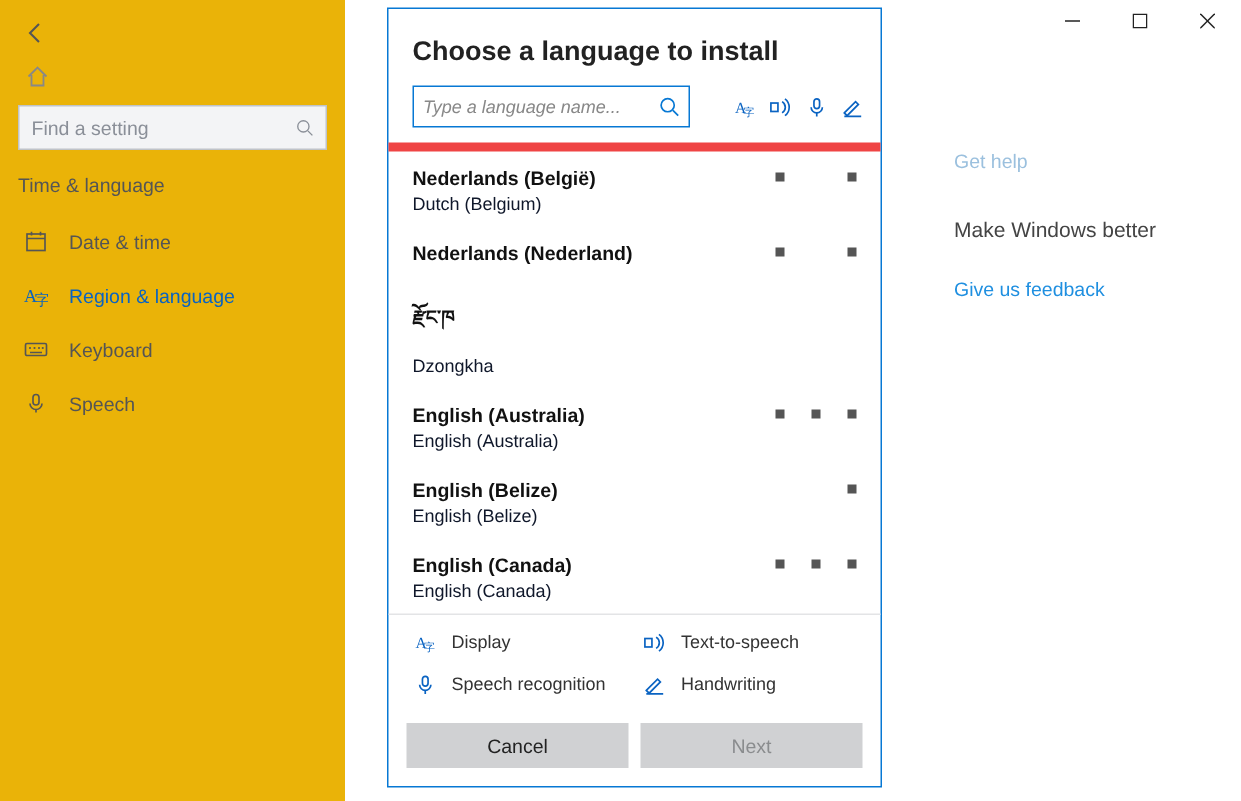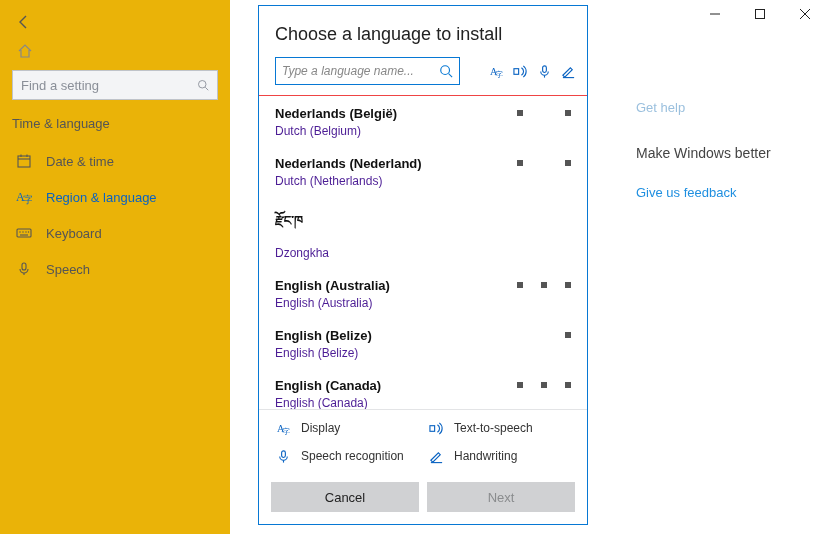--- a/index.html
+++ b/index.html
@@ -112,21 +112,21 @@
     height: 520px;
     border: 1px solid #0778d4;
     background: #fff;
     display:flex;
     flex-direction:column;
   }
   .dlg-title {
     padding: 18px 16px 12px 16px;
     font-size: 18px;
     color: #222;
-    font-weight: 400;
+    font-weight: 700;
   }
   .dlg-searchrow {
     padding: 0 14px 0 16px;
     display:flex;
     align-items:center;
     gap: 28px;
     justify-content: space-between;
   }
   .dlg-search {
     border: 1px solid #0778d4;
@@ -151,37 +151,37 @@
   }
   .f-icon {
     width:16px;height:16px;
     display:flex;align-items:center;justify-content:center;
     color:#0a63c2;
   }
   .f-icon svg { width:15px; height:15px; }
 
   .list-area {
     margin-top: 10px;
-    border-top: 1px solid #ef4444;
+    border-top: 6px solid #ef4444;
     flex:1;
     overflow:hidden;
   }
   .lang-item {
     padding: 10px 16px 8px 16px;
     position:relative;
   }
   .lang-native {
     font-size: 13px;
     color: #111;
     font-weight: 600;
     margin-bottom: 3px;
   }
   .lang-english {
     font-size: 12px;
-    color: #4c1d95;
+    color: #0f172a;
   }
   .lang-dots {
     position:absolute;
     right: 16px;
     top: 14px;
     display:flex;
     gap: 18px;
   }
   .dot {
     width:6px;height:6px;
@@ -360,21 +360,20 @@
         <div class="lang-native">Nederlands (België)</div>
         <div class="lang-english">Dutch (Belgium)</div>
         <div class="lang-dots">
           <div class="dot"></div>
           <div class="dot hidden"></div>
           <div class="dot"></div>
         </div>
       </div>
       <div class="lang-item">
         <div class="lang-native">Nederlands (Nederland)</div>
-        <div class="lang-english">Dutch (Netherlands)</div>
         <div class="lang-dots">
           <div class="dot"></div>
           <div class="dot hidden"></div>
           <div class="dot"></div>
         </div>
       </div>
       <div class="lang-item">
         <div class="lang-native">རྫོང་ཁ</div>
         <div class="lang-english">Dzongkha</div>
         <div class="lang-dots">

